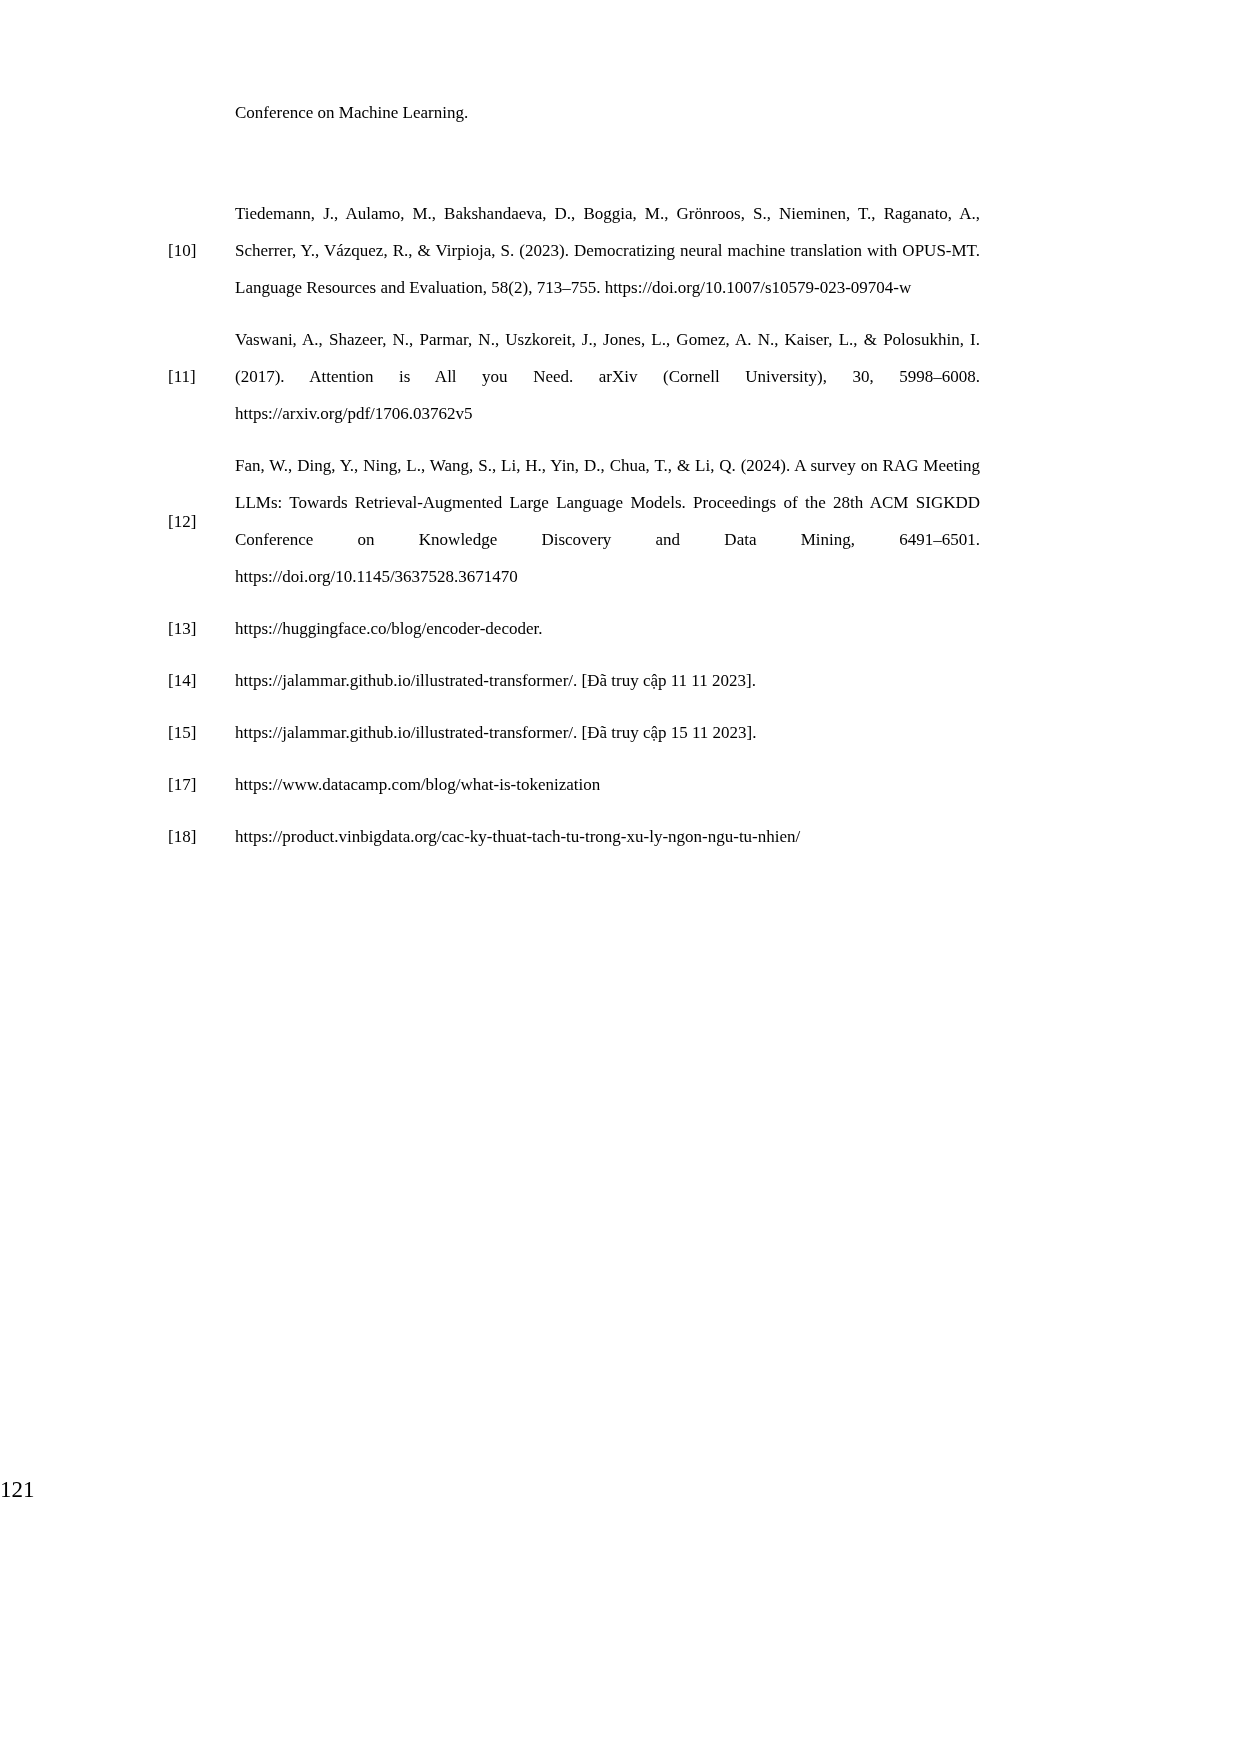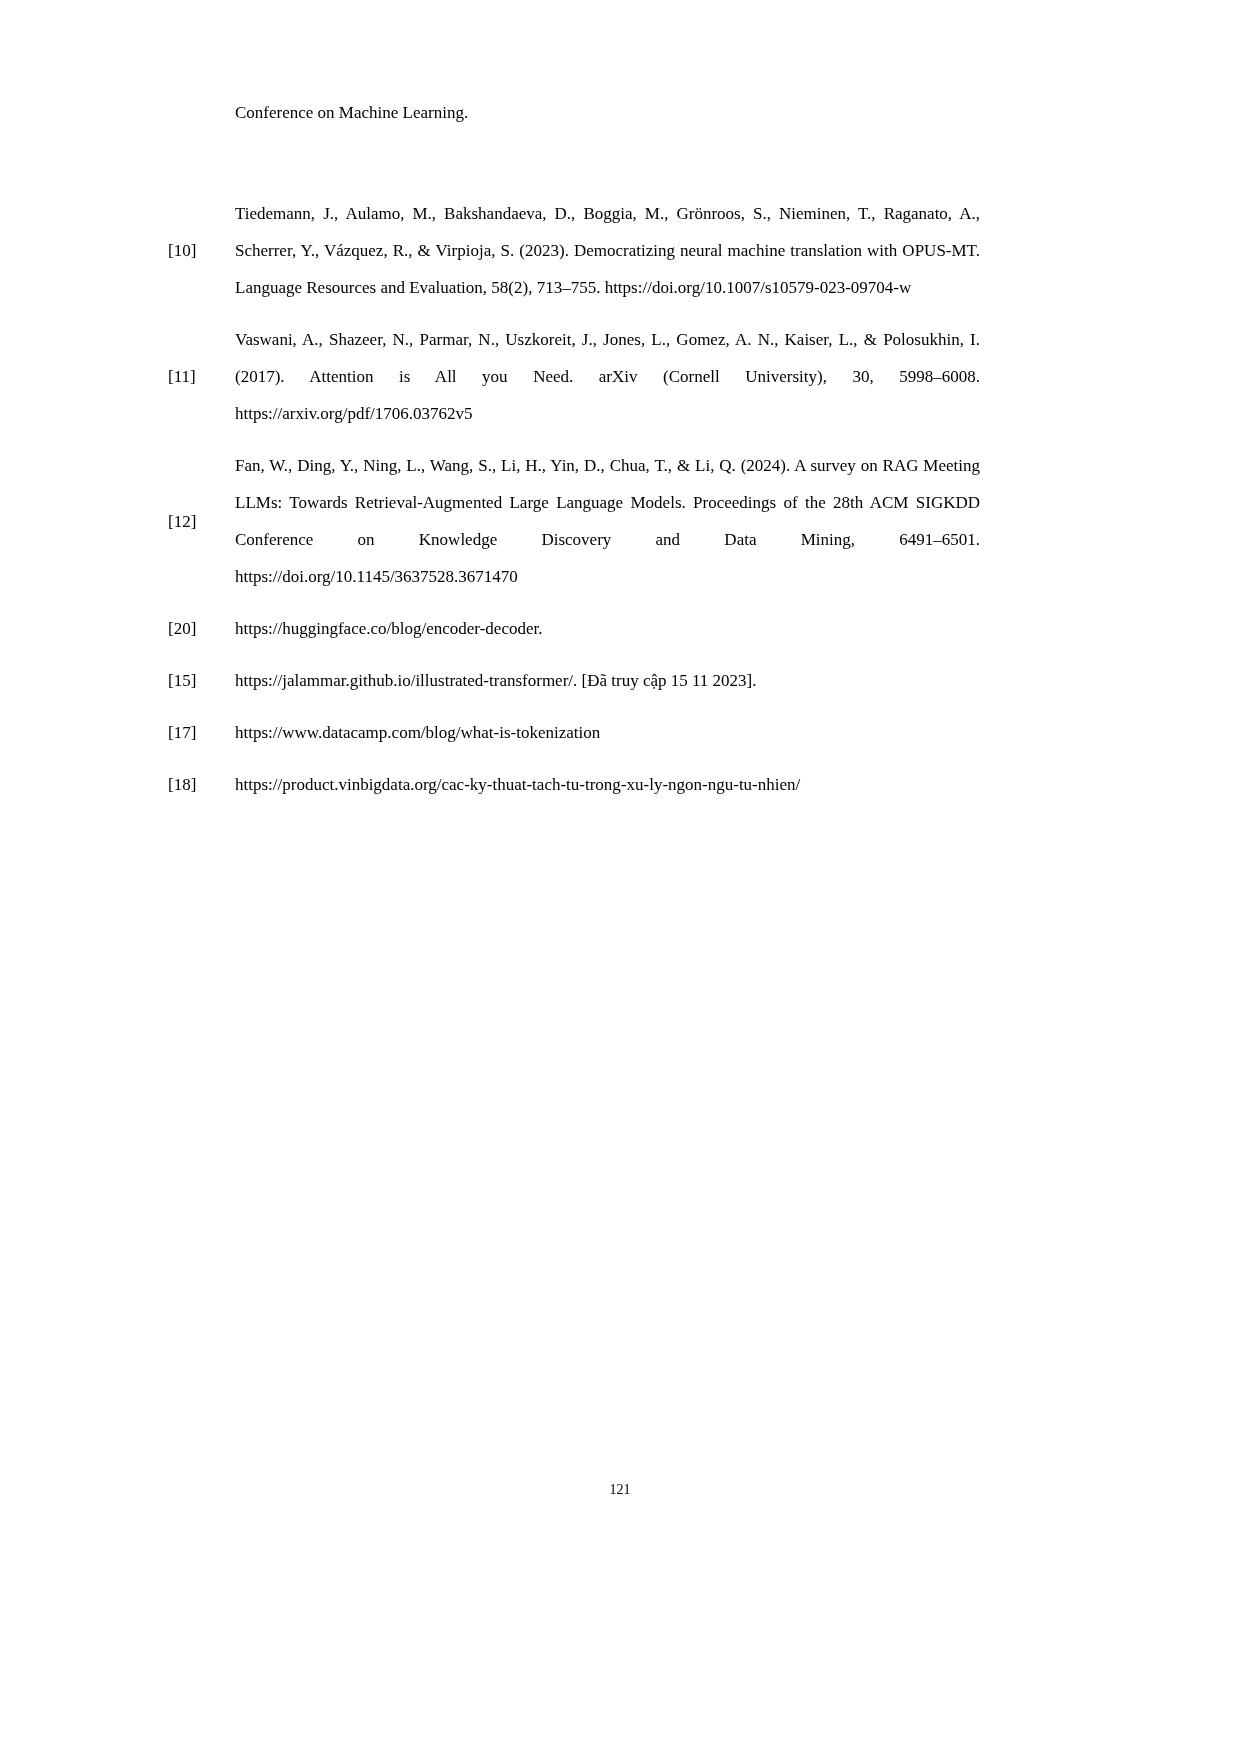--- a/index.html
+++ b/index.html
@@ -49,23 +49,23 @@
   .ref-text {
     width: 745px;
     line-height: 37px;
     text-align: justify;
   }
   .page-number {
     position: absolute;
     top: 1478px;
     left: 0;
     width: 1240px;
-    text-align: center;
+    text-align: left;
     line-height: 24px;
-    font-size: 14px;
+    font-size: 23px;
   }
 </style>
 </head>
 <body>
 
 <div class="page">
   <div class="content">
 
     <p class="continuation">Conference on Machine Learning.</p>
 
@@ -78,24 +78,28 @@
       <div class="ref-num">[11]</div>
       <div class="ref-text">Vaswani, A., Shazeer, N., Parmar, N., Uszkoreit, J., Jones, L., Gomez, A. N., Kaiser, L., &amp; Polosukhin, I. (2017). Attention is All you Need. arXiv (Cornell University), 30, 5998–6008. https://arxiv.org/pdf/1706.03762v5</div>
     </div>
 
     <div class="ref-row">
       <div class="ref-num">[12]</div>
       <div class="ref-text">Fan, W., Ding, Y., Ning, L., Wang, S., Li, H., Yin, D., Chua, T., &amp; Li, Q. (2024). A survey on RAG Meeting LLMs: Towards Retrieval-Augmented Large Language Models. Proceedings of the 28th ACM SIGKDD Conference on Knowledge Discovery and Data Mining, 6491–6501. https://doi.org/10.1145/3637528.3671470</div>
     </div>
 
     <div class="ref-row">
-      <div class="ref-num">[20]</div>
+      <div class="ref-num">[13]</div>
       <div class="ref-text">https://huggingface.co/blog/encoder-decoder.</div>
     </div>
 
+    <div class="ref-row">
+      <div class="ref-num">[14]</div>
+      <div class="ref-text">https://jalammar.github.io/illustrated-transformer/. [Đã  truy cập 11 11 2023].</div>
+    </div>
 
     <div class="ref-row">
       <div class="ref-num">[15]</div>
       <div class="ref-text">https://jalammar.github.io/illustrated-transformer/. [Đã  truy cập 15 11 2023].</div>
     </div>
 
 
     <div class="ref-row">
       <div class="ref-num">[17]</div>
       <div class="ref-text">https://www.datacamp.com/blog/what-is-tokenization</div>

